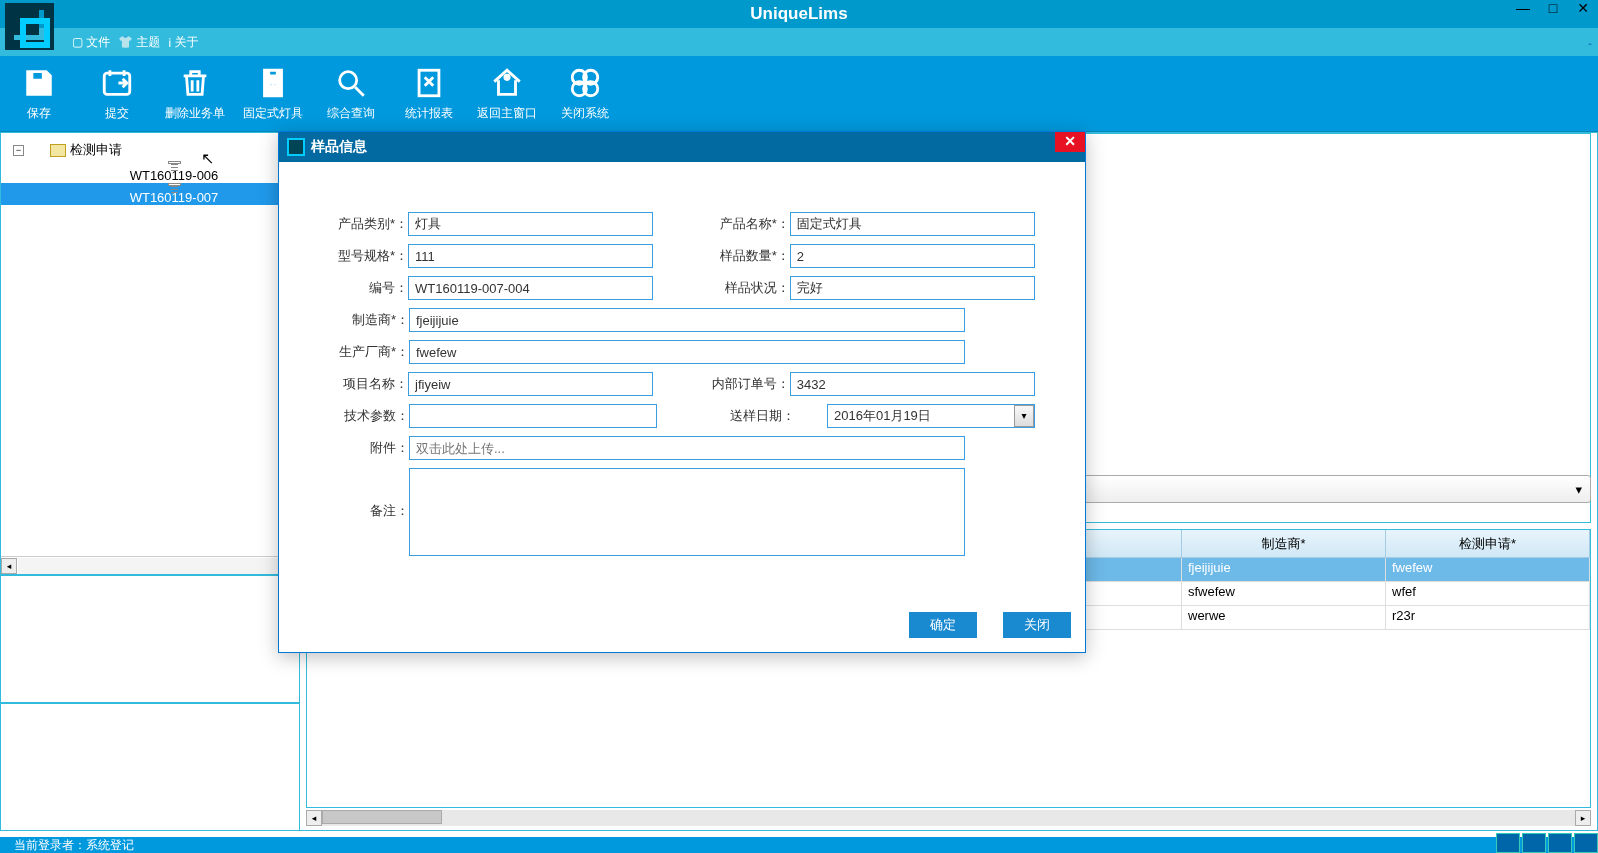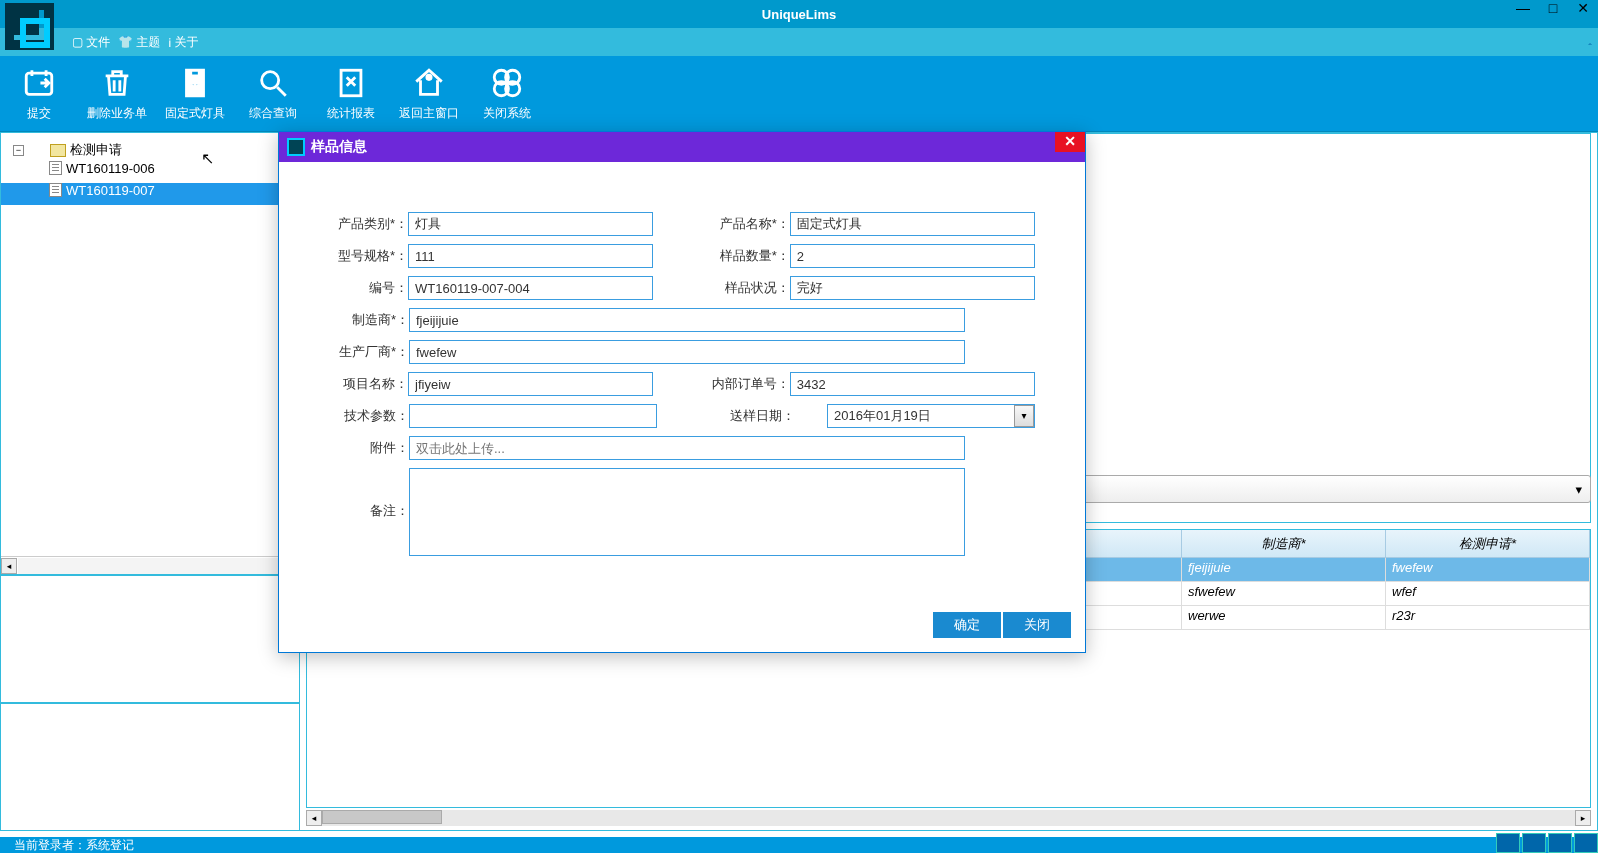--- a/index.html
+++ b/index.html
@@ -1,20 +1,20 @@
 <!DOCTYPE html>
 <html><head>
 <meta charset="utf-8">
 <style>
 * { box-sizing: border-box; margin: 0; padding: 0; }
 body { font-family: "Microsoft YaHei", Arial, sans-serif; font-size: 13px; background: #fff; overflow: hidden; width: 1598px; height: 853px; position: relative; }
 
 
 .title-bar { height: 28px; background: #0099cc; display: flex; align-items: center; justify-content: center; position: relative; }
-.title-bar .title { color: #fff; font-weight: bold; font-size: 13px; }
+.title-bar .title { color: #fff; font-weight: bold; font-size: 17px; }
 .title-bar .win-controls { position: absolute; right: 0; top: 0; display: flex; }
 .title-bar .win-controls div { width: 30px; height: 20px; color: #000; font-size: 14px; text-align: center; line-height: 16px; cursor: pointer; }
 
 
 .menu-bar { height: 28px; background: #33bbdd; display: flex; align-items: center; position: relative; }
 .menu-bar .logo { width: 60px; height: 50px; position: absolute; left: 5px; top: -25px; z-index: 2; }
 .menu-bar .menus { margin-left: 72px; display: flex; gap: 8px; color: #fff; font-size: 12px; }
 .menu-bar .menus .menu-item { display: flex; align-items: center; gap: 3px; cursor: pointer; }
 .menu-bar .ribbon-toggle { position: absolute; right: 6px; bottom: 2px; color: #0066aa; font-size: 11px; cursor: pointer; }
 
@@ -24,72 +24,72 @@
 .tool-btn .tool-icon { width: 36px; height: 36px; display: flex; align-items: center; justify-content: center; }
 .tool-btn .tool-icon svg { width: 34px; height: 34px; stroke: #fff; fill: none; stroke-width: 2; }
 
 
 .main-area { position: absolute; top: 132px; left: 0; right: 0; bottom: 22px; display: flex; }
 
 
 .left-panel { width: 300px; border: 1px solid #33bbdd; display: flex; flex-direction: column; }
 .tree-area { flex: 1; overflow: auto; padding: 6px 0; font-size: 13px; }
 .tree-node { display: flex; align-items: center; height: 22px; padding-left: 12px; gap: 4px; }
-.tree-leaf { display: flex; align-items: flex-start; height: 22px; padding-left: 48px; gap: 4px; cursor: pointer; }
+.tree-leaf { display: flex; align-items: center; height: 22px; padding-left: 48px; gap: 4px; cursor: pointer; flex-direction: column; }
 .tree-leaf.selected { background: #2099ea; color: #fff; }
 .tree-expand { width: 11px; height: 11px; border: 1px solid #888; font-size: 9px; line-height: 9px; text-align: center; cursor: pointer; }
 .tree-folder { width: 16px; height: 13px; background: #f2e6a0; border: 1px solid #c0a020; }
 .tree-doc { width: 13px; height: 14px; background: #fff; border: 1px solid #888; position: relative; }
 .tree-doc::before { content: ""; position: absolute; left: 2px; top: 2px; right: 2px; height: 1px; background: #888; box-shadow: 0 3px 0 #888, 0 6px 0 #888; }
 .left-scroll { height: 18px; display: flex; align-items: center; border-top: 1px solid #ccc; }
 .left-scroll .sbtn { width: 16px; height: 16px; border: 1px solid #aaa; background: #eee; font-size: 9px; text-align: center; line-height: 14px; cursor: pointer; }
 .left-scroll .sbar { flex: 1; height: 16px; background: #f4f4f4; margin: 0 1px; }
 .bottom-box { height: 128px; border-top: 2px solid #33bbdd; }
 .bottom-box2 { height: 128px; border-top: 2px solid #33bbdd; }
 
 
 .right-panel { flex: 1; border: 1px solid #33bbdd; border-left: none; display: flex; flex-direction: column; position: relative; }
 .right-inner-border { position: absolute; left: 6px; right: 6px; top: 0; height: 390px; border: 1px solid #33bbdd; }
 .dropdown-bar { position: absolute; left: 6px; right: 6px; top: 342px; height: 28px; border: 1px solid #aaa; border-radius: 3px; background: linear-gradient(#fff,#eee); display: flex; align-items: center; justify-content: flex-end; padding-right: 8px; cursor: pointer; }
 
 
-.grid-area { position: absolute; left: 6px; right: 6px; top: 396px; bottom: 22px; border: 1px solid #33bbdd; overflow: hidden; font-style: italic; }
+.grid-area { position: absolute; left: 6px; right: 6px; top: 396px; bottom: 22px; border: 1px solid #33bbdd; overflow: hidden; }
 .grid-header { display: flex; height: 28px; background: linear-gradient(#e8f4fb,#d0e8f6); border-bottom: 1px solid #a7cbe3; font-size: 13px; }
 .grid-header .gh { border-right: 1px solid #a7cbe3; display: flex; align-items: center; justify-content: center; }
 .grid-row { display: flex; height: 24px; border-bottom: 1px solid #ddd; font-size: 13px; }
 .grid-row.sel { background: #6db9e8; color: #fff; }
 .grid-row .gc { border-right: 1px solid #ddd; padding: 2px 6px; overflow: hidden; white-space: nowrap; }
 .col-mfr { width: 204px; }
 .grid-indent { width: 77px; }
 
 .right-hscroll { position: absolute; left: 6px; right: 6px; bottom: 2px; height: 18px; display: flex; }
 .right-hscroll .sbtn { width: 16px; height: 16px; border: 1px solid #aaa; background: #eee; font-size: 9px; text-align: center; line-height: 14px; cursor: pointer; }
 .right-hscroll .track { flex: 1; height: 16px; background: #e8e8e8; position: relative; }
 .right-hscroll .thumb { position: absolute; left: 0; top: 0; height: 14px; width: 120px; background: #c8c8c8; border: 1px solid #aaa; }
 
 
 .status-bar { position: absolute; left: 0; right: 0; bottom: 0; height: 16px; background: #0099dd; color: #fff; font-size: 12px; display: flex; align-items: center; padding-left: 14px; }
 .status-bar .status-right { position: absolute; right: 0; bottom: 0; display: flex; gap: 2px; }
 .status-bar .status-right div { width: 24px; height: 20px; border: 1px solid #3cb; background: #06a; }
 
 
 .modal { position: absolute; left: 278px; top: 131px; width: 808px; height: 522px; background: #fff; border: 1px solid #0078d7; box-shadow: 0 4px 18px rgba(0,0,0,0.25); z-index: 100; }
-.modal-title { height: 30px; background: #6d28d9; color: #fff; display: flex; align-items: center; padding-left: 8px; font-size: 14px; font-weight: bold; gap: 6px; position: relative; }
+.modal-title { height: 30px; background: #0369a1; color: #fff; display: flex; align-items: center; padding-left: 8px; font-size: 14px; font-weight: bold; gap: 6px; position: relative; }
 .modal-close { position: absolute; right: 0; top: 0; width: 30px; height: 20px; background: #e81123; color: #fff; text-align: center; line-height: 18px; cursor: pointer; font-size: 14px; }
 .modal-body { padding: 50px 50px 10px 50px; }
 .form-row { display: flex; align-items: center; margin-bottom: 8px; }
 .form-label { width: 80px; text-align: right; color: #333; font-size: 13px; }
 .form-input { height: 24px; border: 1.5px solid #3a9de0; background: #fff; padding: 1px 6px; font-size: 13px; font-family: inherit; color: #333; }
 .w-short { width: 248px; }
 .w-long { width: 556px; }
 .gap-mid { width: 58px; }
 .date-wrap { position: relative; width: 208px; margin-left: 32px; }
 .date-btn { position: absolute; right: 1px; top: 1px; width: 20px; height: 22px; border: 1px solid #999; background: linear-gradient(#f8f8f8,#ddd); font-size: 10px; text-align: center; line-height: 20px; cursor: pointer; }
 .textarea-box { width: 556px; height: 88px; border: 1.5px solid #3a9de0; resize: none; font-family: inherit; padding: 4px 6px; font-size: 13px; }
-.modal-buttons { position: absolute; right: 14px; bottom: 14px; display: flex; gap: 2px; }
+.modal-buttons { position: absolute; right: 14px; bottom: 14px; display: flex; gap: 26px; }
 .modal-btn { width: 68px; height: 26px; background: #1a8ad0; color: #fff; border: none; font-size: 13px; cursor: pointer; font-family: inherit; }
 .app-logo-sm { width: 18px; height: 18px; background: #045; border: 2px solid #0cf; }
 
 .cursor { position: absolute; left: 201px; top: 149px; font-size: 16px; color: #000; z-index: 50; pointer-events: none; }
 </style>
 </head>
 <body>
 
 <div class="title-bar">
   <div class="title">UniqueLims</div>
@@ -122,20 +122,28 @@
         <span>关于</span>
       </div>
   </div>
   <div class="ribbon-toggle">ˆ</div>
 </div>
 
 <div class="toolbar">
   <div class="tool-btn">
     <div class="tool-icon">
         <svg viewBox="0 0 24 24">
+          <path d="M4 4h13l3 3v13H4z M7 4v6h8V4 M7 20v-6h10v6" fill="#fff" stroke="#fff"></path>
+        </svg>
+      </div>
+    <span>保存</span>
+  </div>
+  <div class="tool-btn">
+    <div class="tool-icon">
+        <svg viewBox="0 0 24 24">
           <rect x="3" y="5" width="18" height="15" rx="2"></rect>
           <path d="M7 3v4M17 3v4 M13 12h5 M16 9l3 3-3 3" stroke="#fff"></path>
         </svg>
       </div>
     <span>提交</span>
   </div>
   <div class="tool-btn">
     <div class="tool-icon">
         <svg viewBox="0 0 24 24">
           <path d="M4 7h16 M9 7V4h6v3 M6 7l1 13h10l1-13 M10 10v8 M14 10v8" stroke="#fff"></path>

